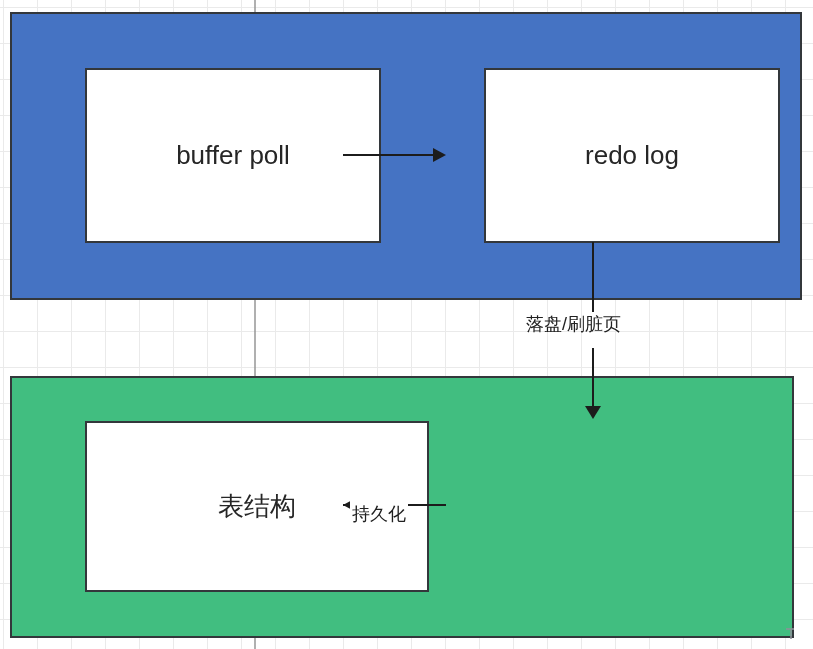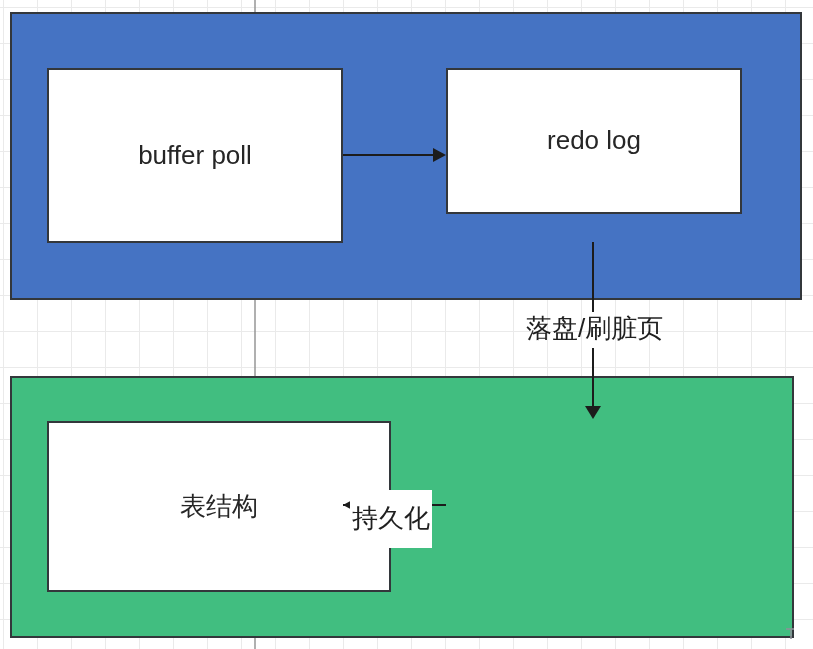--- a/index.html
+++ b/index.html
@@ -21,24 +21,24 @@
     opacity:.7;z-index:0;
   }
   .group{
     position:absolute;border:2px solid #33373b;box-sizing:border-box;z-index:1;
   }
   .group-blue{left:10px;top:12px;width:792px;height:288px;}
   .group-green{left:10px;top:376px;width:784px;height:262px;}
   .node{
     position:absolute;background:#ffffff;border:2px solid #33373b;box-sizing:border-box;
     display:flex;align-items:center;justify-content:center;z-index:2;
-    font-size:26px;line-height:1.2;
+    font-size:26px;line-height:1.2;margin-left:38px;
   }
   .node-buffer{left:47px;top:68px;width:296px;height:175px;}
-  .node-redo{left:446px;top:68px;width:296px;height:146px;}
+  .node-redo{left:446px;top:68px;width:296px;height:175px;}
   .node-table{left:47px;top:421px;width:344px;height:171px;}
   .node-translog{left:446px;top:421px;width:295px;height:171px;}
   .node .lbl{white-space:nowrap;}
 
   .line{position:absolute;background:#1c1c1c;z-index:2;}
   .head{position:absolute;width:0;height:0;z-index:2;}
 
   
   .a1-line{left:343px;top:154px;width:91px;height:2px;}
   .a1-head{left:433px;top:148px;
@@ -52,21 +52,21 @@
     border-left:8px solid transparent;border-right:8px solid transparent;
     border-top:13px solid #1c1c1c;}
 
   
   .a3-line{left:343px;top:504px;width:103px;height:2px;}
   .a3-head{left:343px;top:498px;
     border-top:7px solid transparent;border-bottom:7px solid transparent;
     border-right:13px solid #1c1c1c;}
 
   .edge-label{
-    position:absolute;z-index:3;font-size:26px;font-weight:500;
+    position:absolute;z-index:3;font-size:18px;font-weight:500;
     line-height:1.15;white-space:nowrap;color:#202020;
   }
   .label-flush{left:526px;top:314px;background:transparent;}
   .label-persist{left:350px;top:490px;background:#ffffff;padding:14px 2px;}
 
   .resize-mark{position:absolute;left:786px;top:627px;width:10px;height:12px;z-index:3;opacity:.8;}
   .resize-mark::before{content:"";position:absolute;left:0;top:1px;width:8px;height:2px;background:#8d9298;}
   .resize-mark::after{content:"";position:absolute;left:4px;top:1px;width:2px;height:11px;background:#8d9298;}
 </style>
 </head>

